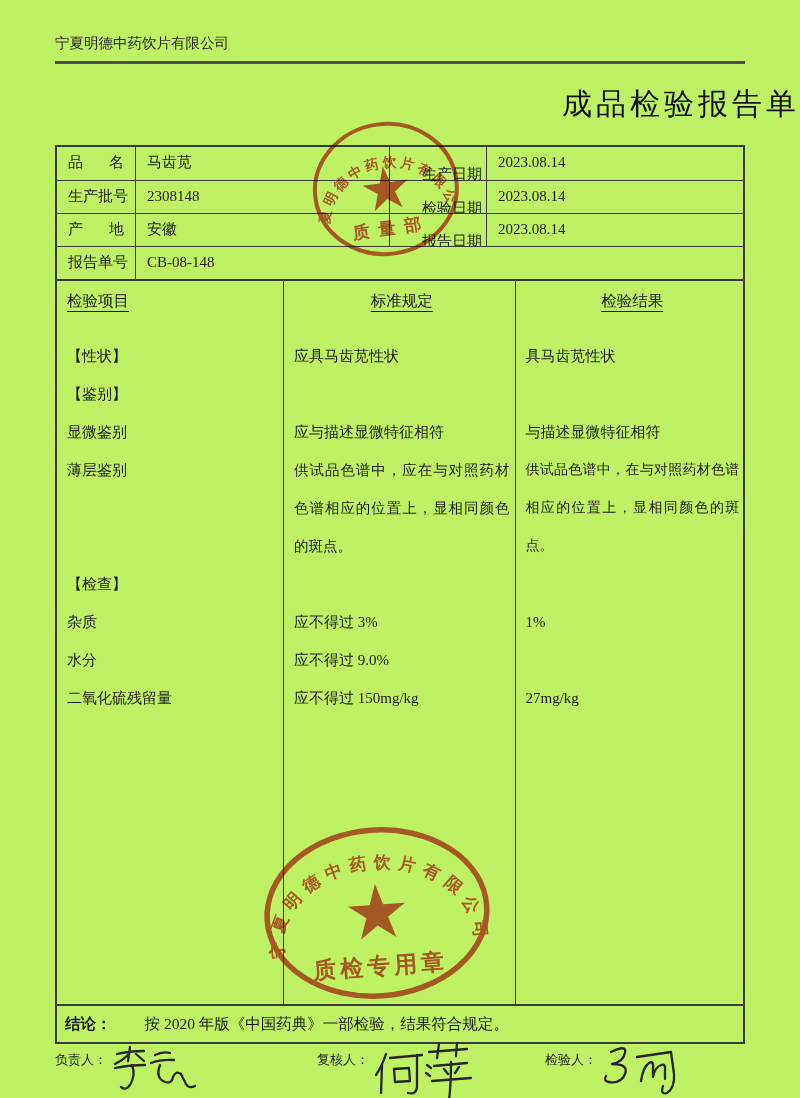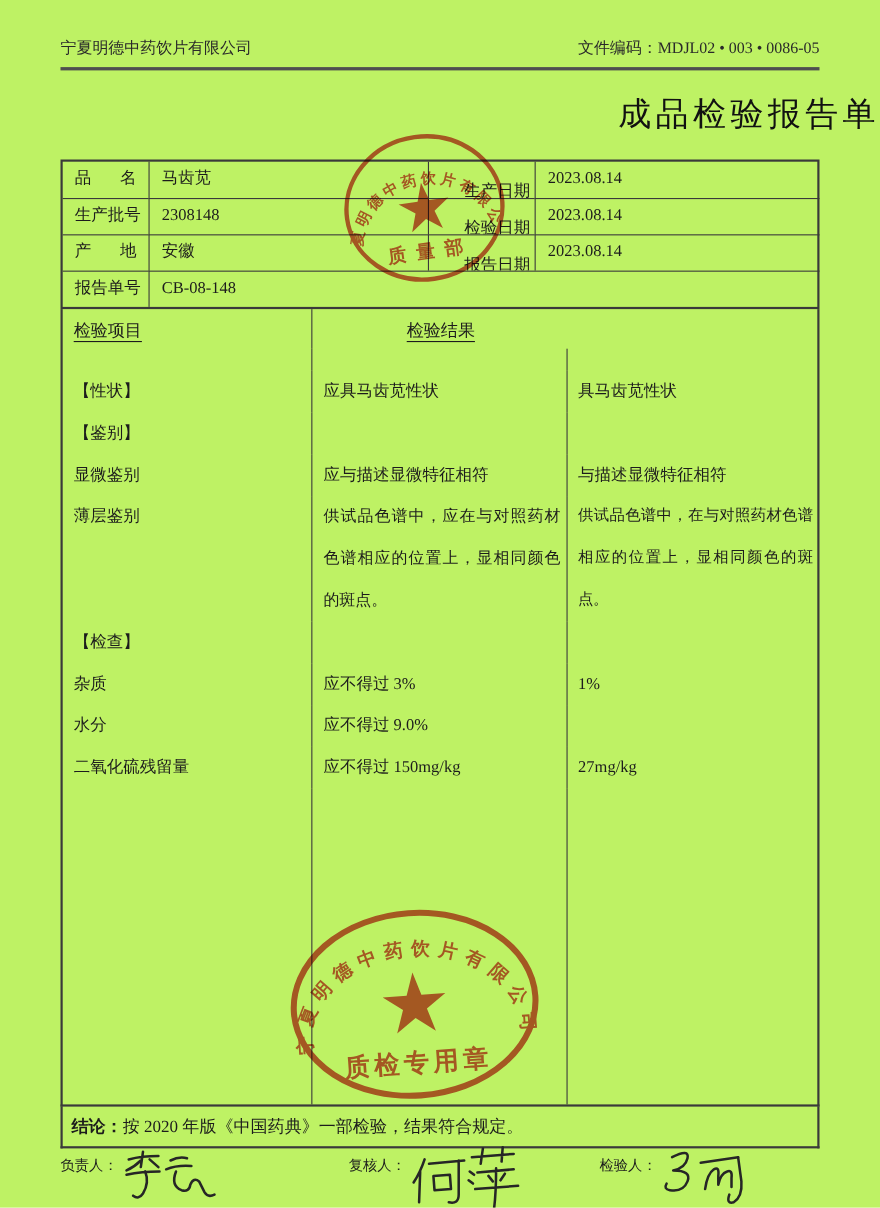--- a/index.html
+++ b/index.html
@@ -32,21 +32,21 @@
   .tc2 { width:231.5px; border-right:1.5px solid #3a3a3a; padding:0 5px 0 10px; }
   .tc3 { width:227.5px; padding:0 4px 0 10px; }
   .thead .tc { height:36px; line-height:40px; font-size:15.5px; }
   .thead .tc2, .thead .tc3 { text-align:center; }
   .uh { text-decoration:underline; text-underline-offset:5px; text-decoration-thickness:1px; }
   .tspacer .tc { height:20px; }
   .tline .tc { min-height:38px; line-height:38px; font-size:15px; }
   .tline .tc.longtext { line-height:38px; font-size:14.5px; text-align:justify; white-space:normal; }
   .tline .tc3.longtext { font-size:14px; letter-spacing:-0.3px; }
 
-  .conclusion { display:flex; align-items:center; height:38px; border:2px solid #3a3a3a; border-top:none; font-size:15.5px; padding-left:8px; }
+  .conclusion { display:flex; align-items:center; height:38px; border:2px solid #3a3a3a; border-top:none; font-size:15.5px; padding-left:8px;gap:33px; }
   .conclusion .clabel { font-weight:bold; }
 
   
   .signatures { position:absolute; left:55px; top:1042px; width:720px; display:flex; }
   .sig-group { display:flex; align-items:flex-start; }
   .sig-label { font-size:13px; line-height:24px; padding-top:6px; white-space:nowrap; }
   .sig-svg { margin-top:-2px; }
   .sg1 { width:262px; }
   .sg2 { width:228px; }
   .sig-stroke { fill:none; stroke:#262626; stroke-width:2.3; stroke-linecap:round; stroke-linejoin:round; }
@@ -56,23 +56,20 @@
   .stamp-top { left:308px; top:116px; width:156px; height:148px; transform:rotate(-8deg); }
   .stamp-bottom { left:260px; top:824px; width:234px; height:180px; transform:rotate(-4deg); }
 </style>
 </head>
 <body>
 
 <div class="page">
 
   <div class="header">
     <span>宁夏明德中药饮片有限公司</span>
-    <span>
-      <span>文件编码：</span><span>MDJL02 • 003 • 0086-05</span>
-    </span>
   </div>
   <div class="header-rule"></div>
 
   <div class="title">成品检验报告单</div>
 
   <div class="doc">
 
     <div class="info-table">
       <div class="icell spread">品名</div>
       <div class="icell bl">马齿苋</div>
@@ -89,20 +86,21 @@
       <div class="icell bt bl center">报告日期</div>
       <div class="icell bt bl">2023.08.14</div>
 
       <div class="icell bt">报告单号</div>
       <div class="icell bt bl wide">CB-08-148</div>
     </div>
 
     <div class="test-table">
       <div class="trow thead">
         <div class="tc tc1"><span class="uh">检验项目</span></div>
+        <div class="tc tc2"><span class="uh">标准规定</span></div>
         <div class="tc tc3"><span class="uh">检验结果</span></div>
       </div>
 
       <div class="trow tspacer">
         <div class="tc tc1"></div>
           <div class="tc tc2"></div>
           <div class="tc tc3"></div>
       </div>
 
       <div class="trow tline">

